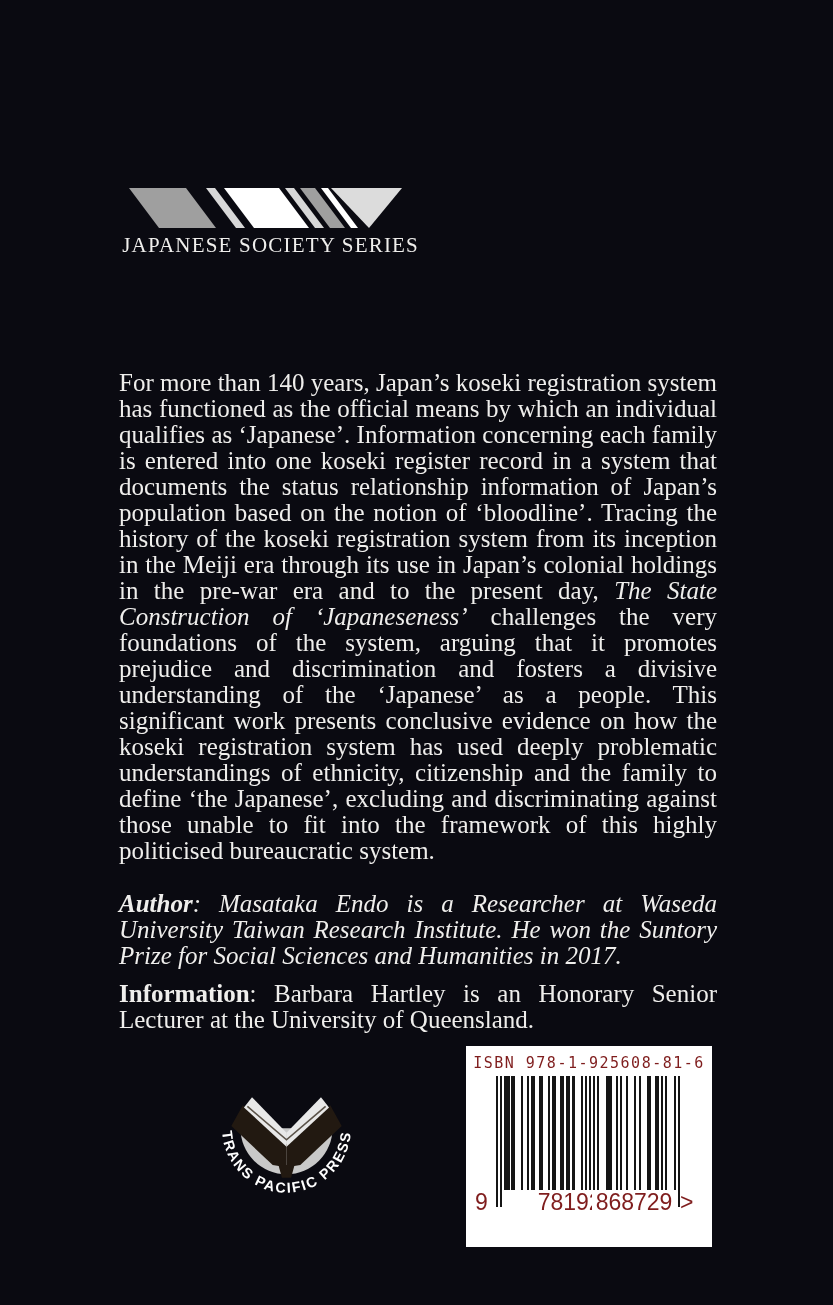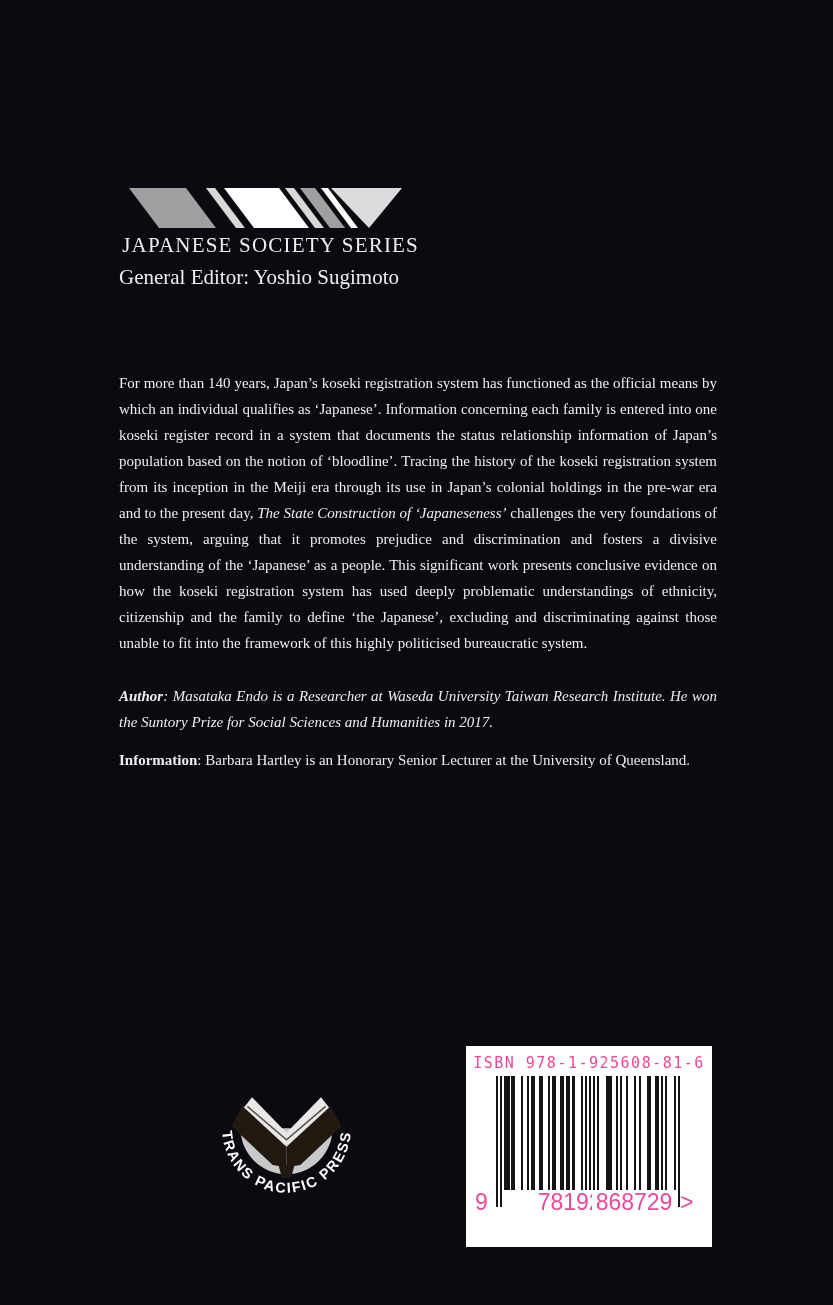--- a/index.html
+++ b/index.html
@@ -8,32 +8,32 @@
     background:#0a0a11;color:#efeeec;
     font-family:"Liberation Serif","DejaVu Serif",serif;
   }
   
   .series{position:absolute;left:119px;top:188px;width:300px;}
   .series-logo{display:block;width:285px;height:40px;}
   .series-title{margin-top:5px;font-size:21px;letter-spacing:1.2px;white-space:nowrap;text-align:right;}
   .series-editor{margin-top:7px;font-size:21px;white-space:nowrap;}
   
   .textcol{position:absolute;left:119px;top:370px;width:598px;
-    font-size:15px;line-height:26px;text-align:justify;}
+    font-size:25px;line-height:26px;text-align:justify;}
   .textcol p{margin:0;}
   .blurb-p{margin-bottom:27px !important;}
   .author-p{margin-bottom:12px !important;font-style:italic;}
   .textcol strong{font-weight:bold;}
   .textcol em{font-style:italic;}
   
   .publisher{position:absolute;left:206px;top:1082px;width:161px;height:127px;}
   .publisher svg{display:block;width:100%;height:100%;}
   
   .barcode{position:absolute;left:466px;top:1046px;width:246px;height:201px;
-    background:#ffffff;color:#ec4899;}
+    background:#ffffff;color:#7f1d1d;}
   .isbn{margin-top:8px;text-align:center;
     font-family:"DejaVu Sans Mono","Liberation Mono",monospace;
     font-size:15px;letter-spacing:1.5px;white-space:nowrap;}
   .bars{position:absolute;left:30px;top:30px;width:184px;height:135px;}
   .bar{position:absolute;top:0;width:2px;height:118px;background:#151515;}
   .bar.guard{height:131px;}
   .digit{position:absolute;top:144px;
     font-family:"Liberation Sans","DejaVu Sans",sans-serif;
     font-size:23px;line-height:25px;}
   .d-left{left:9px;}
@@ -50,21 +50,20 @@
     <svg class="series-logo" viewBox="0 0 285 40" aria-hidden="true">
       <polygon points="10,0 67,0 97,40 40,40" fill="#9f9f9f"></polygon>
       <polygon points="87,0 96,0 126,40 117,40" fill="#d8d8d8"></polygon>
       <polygon points="105,0 160,0 190,40 135,40" fill="#ffffff"></polygon>
       <polygon points="166,0 175,0 205,40 196,40" fill="#d8d8d8"></polygon>
       <polygon points="181,0 196,0 226,40 211,40" fill="#9f9f9f"></polygon>
       <polygon points="212,0 283,0 250,40" fill="#dcdcdc"></polygon>
       <polygon points="202,0 209,0 239,40 232,40" fill="#ffffff"></polygon>
     </svg>
     <div class="series-title">JAPANESE SOCIETY SERIES</div>
-    <div class="series-editor">General Editor: Yoshio Sugimoto</div>
   </header>
 
   <main class="textcol">
     <p class="blurb-p"><span>For more than 140 years, Japan’s koseki registration system has functioned as the official means by which an individual qualifies as ‘Japanese’. Information concerning each family is entered into one koseki register record in a system that documents the status relationship information of Japan’s population based on the notion of ‘bloodline’. Tracing the history of the koseki registration system from its inception in the Meiji era through its use in Japan’s colonial holdings in the pre-war era and to the present day, </span><em>The State Construction of ‘Japaneseness’</em><span> challenges the very foundations of the system, arguing that it promotes prejudice and discrimination and fosters a divisive understanding of the ‘Japanese’ as a people. This significant work presents conclusive evidence on how the koseki registration system has used deeply problematic understandings of ethnicity, citizenship and the family to define ‘the Japanese’, excluding and discriminating against those unable to fit into the framework of this highly politicised bureaucratic system.</span></p>
     <p class="author-p"><strong>Author</strong><span>: Masataka Endo is a Researcher at Waseda University Taiwan Research Institute. He won the Suntory Prize for Social Sciences and Humanities in 2017.</span></p>
     <p><strong>Information</strong><span>: Barbara Hartley is an Honorary Senior Lecturer at the University of Queensland.</span></p>
   </main>
 
   <div class="publisher">
     <svg viewBox="0 0 140 110" aria-hidden="true">

